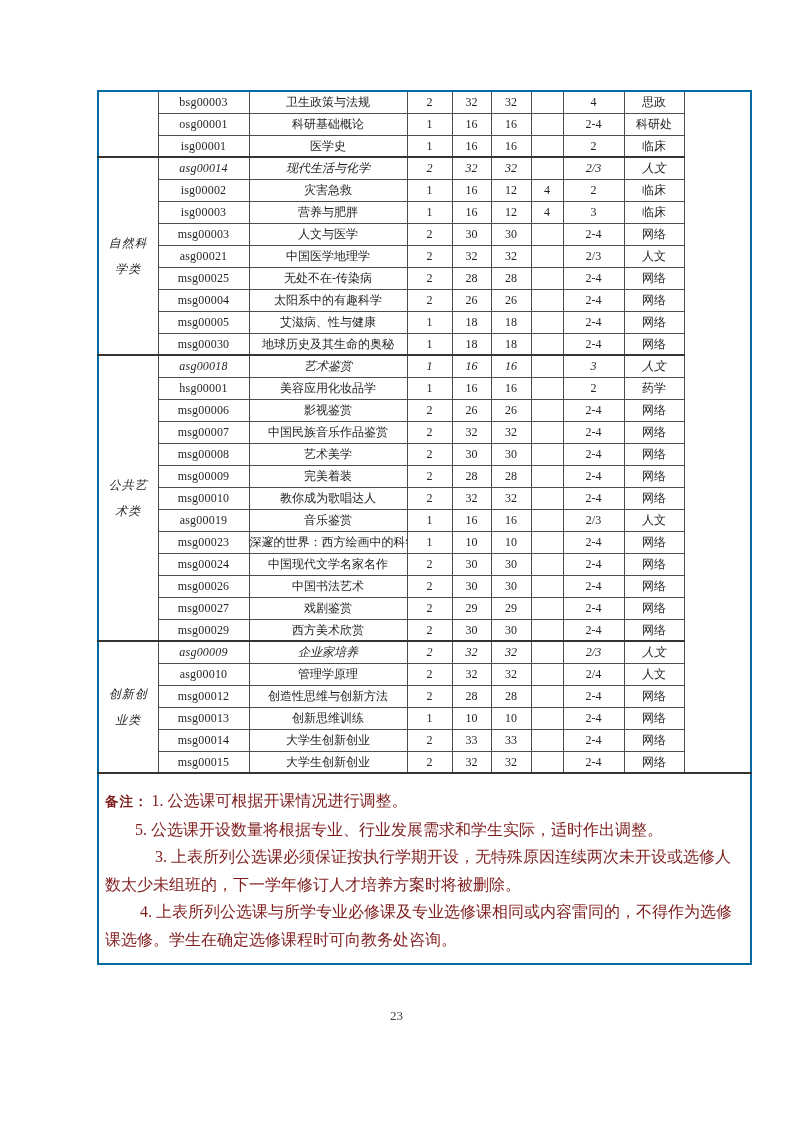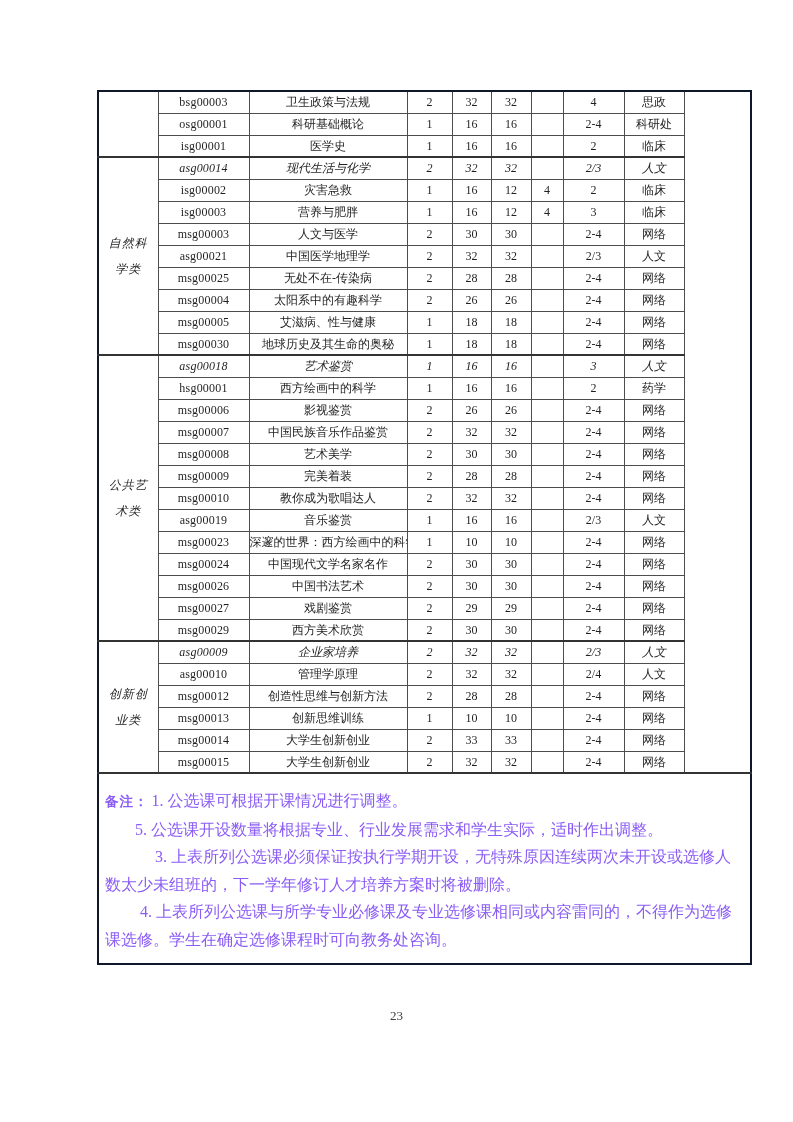--- a/index.html
+++ b/index.html
@@ -10,21 +10,21 @@
     font-family:"Liberation Serif","DejaVu Serif",serif;
     color:#1f1f1f;
     overflow:hidden;
   }
   table.courses{
     position:absolute;
     left:97px;top:90px;
     width:653px;
     border-collapse:collapse;
     table-layout:fixed;
-    border:2px solid #0f172a;
+    border:2px solid #0369a1;
   }
   table.courses td{
     border:1px solid #4d4d4d;
     padding:0;
     text-align:center;
     vertical-align:middle;
     font-size:12px;
     line-height:14px;
     overflow:hidden;
   }
@@ -37,21 +37,21 @@
   td.num,td.sem{font-size:12px;}
   td.dept{font-size:12px;}
   td.empty-col{background:#fff;}
   tr.notes-row > td{
     border-top:2px solid #333;
     height:176px;
     text-align:left;
     vertical-align:top;
     padding:13px 18px 0 6px;
   }
-  .notes{font-size:16px;line-height:27.5px;color:#8b5cf6;}
+  .notes{font-size:16px;line-height:27.5px;color:#7f1d1d;}
   .notes p{margin:0;padding:0;}
   .notes-label{font-weight:bold;font-size:13.5px;margin-right:3px;letter-spacing:1px;}
   .note-p2{text-indent:30px;}
   .note-p3{text-indent:50px;}
   .note-p4{text-indent:35px;}
   .page-number{
     position:absolute;
     left:0;right:0;top:1008px;
     text-align:center;
     font-size:13px;
@@ -206,21 +206,21 @@
           <td class="name">艺术鉴赏</td>
           <td class="num">1</td>
           <td class="num">16</td>
           <td class="num">16</td>
           <td class="num"></td>
           <td class="sem">3</td>
           <td class="dept">人文</td>
         </tr>
         <tr class="course-row">
           <td class="code">hsg00001</td>
-          <td class="name">西方绘画中的科学</td>
+          <td class="name">美容应用化妆品学</td>
           <td class="num">1</td>
           <td class="num">16</td>
           <td class="num">16</td>
           <td class="num"></td>
           <td class="sem">2</td>
           <td class="dept">药学</td>
         </tr>
         <tr class="course-row">
           <td class="code">msg00006</td>
           <td class="name">影视鉴赏</td>

